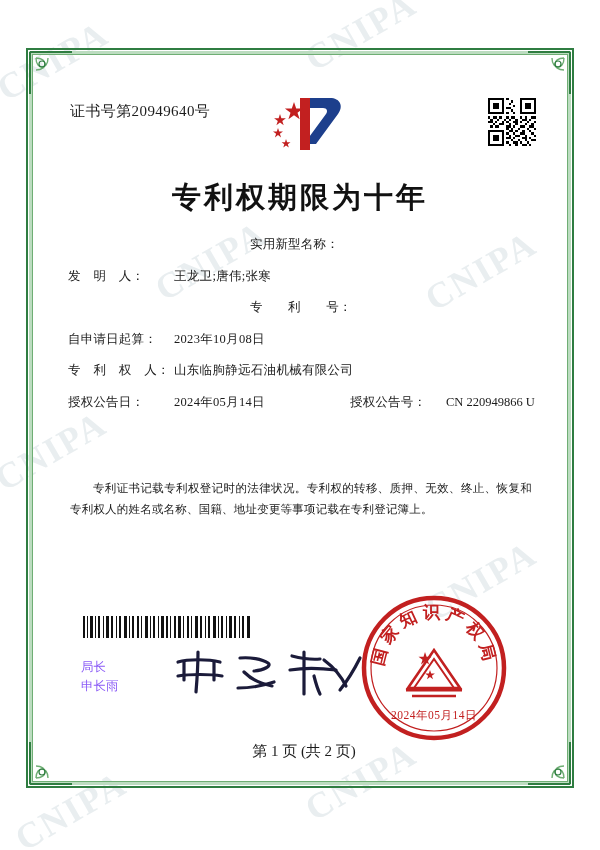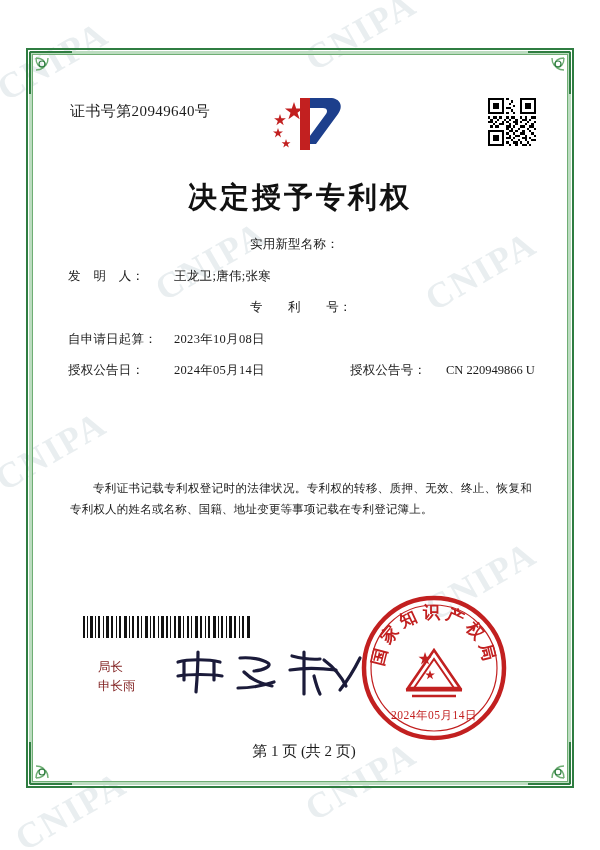--- a/index.html
+++ b/index.html
@@ -190,25 +190,25 @@
   .barcode {
     position: absolute;
     left: 26px;
     top: 538px;
     width: 170px;
     height: 22px;
   }
 
   .sign-block {
     position: absolute;
-    left: 42px;
+    left: 25px;
     top: 580px;
     font-family: "Liberation Serif", serif;
     font-size: 12.5px;
-    color: #7f1d1d;
+    color: #8b5cf6;
     line-height: 1.55;
   }
   .sign-script {
     position: absolute;
     left: 108px;
     top: 568px;
     width: 210px;
     height: 54px;
   }
 
@@ -409,21 +409,21 @@
           <rect x="14" y="19" width="1" height="1"></rect>
             <rect x="17" y="19" width="1" height="1"></rect>
           <rect x="9" y="20" width="1" height="1"></rect>
             <rect x="12" y="20" width="1" height="1"></rect>
           <rect x="15" y="20" width="2" height="1"></rect>
             <rect x="18" y="20" width="1" height="1"></rect>
         </g>
       </svg>
     </div>
 
-    <div class="title">决定授予专利权</div>
+    <div class="title">专利权期限为十年</div>
 
     <div class="fields">
 
       <div class="field-row">
         <div class="field-label">实用新型名称：</div>
       </div>
 
       <div class="field-row">
         <div class="field-label">发　明　人：</div>
         <div class="field-value">王龙卫;唐伟;张寒</div>
@@ -431,20 +431,24 @@
 
       <div class="field-row">
         <div class="field-label">专　　利　　号：</div>
       </div>
 
       <div class="field-row">
         <div class="field-label">自申请日起算：</div>
         <div class="field-value">2023年10月08日</div>
       </div>
 
+      <div class="field-row">
+        <div class="field-label">专　利　权　人：</div>
+        <div class="field-value">山东临朐静远石油机械有限公司</div>
+      </div>
 
 
       <div class="field-row dual">
         <div class="field-label">授权公告日：</div>
         <div class="field-value">2024年05月14日</div>
         <div class="field-label2">授权公告号：</div>
         <div class="field-value2">CN 220949866 U</div>
       </div>
 
     </div>

